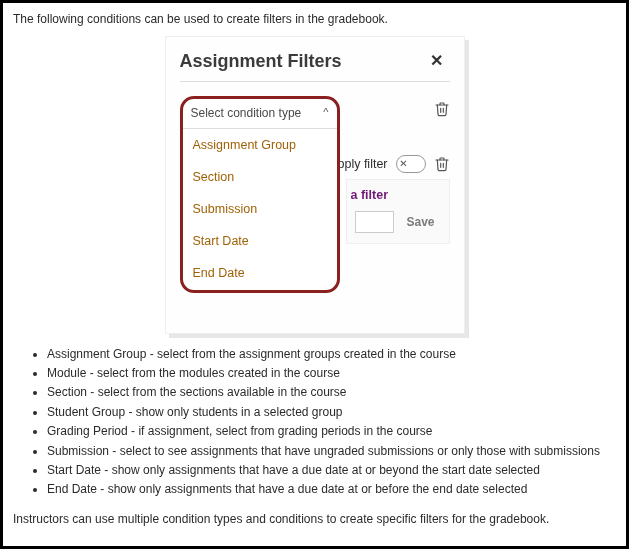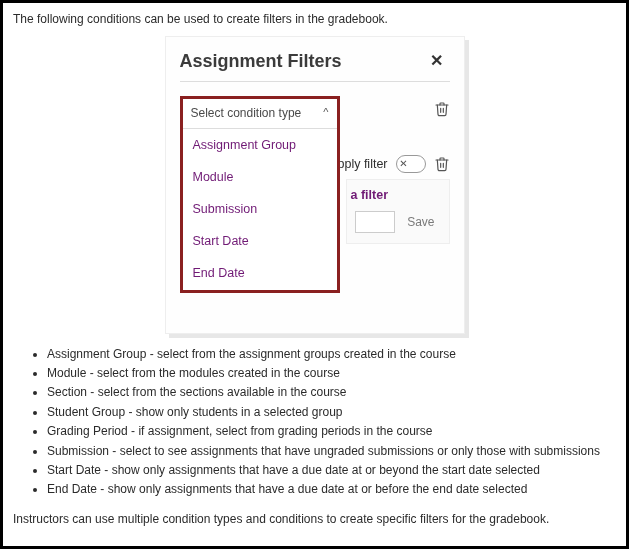--- a/index.html
+++ b/index.html
@@ -75,21 +75,21 @@
     }
     .trash svg {
       width: 100%;
       height: 100%;
       stroke: #555;
       fill: none;
     }
 
     .dropdown-box {
       border: 3px solid #8a2020;
-      border-radius: 0;
+      border-radius: 14px;
       background: #fff;
       width: 160px;
       box-sizing: border-box;
       z-index: 5;
       position: relative;
     }
     .dropdown-header {
       display: flex;
       align-items: center;
       justify-content: space-between;
@@ -99,21 +99,21 @@
       color: #4a4a4a;
       cursor: pointer;
     }
     .chevron-up {
       color: #555;
       font-size: 11px;
     }
     .dropdown-item {
       padding: 7px 10px;
       font-size: 12.5px;
-      color: #701a75;
+      color: #a16207;
       cursor: pointer;
     }
 
     .apply-row {
       position: absolute;
       top: 118px;
       right: 14px;
       display: flex;
       align-items: center;
       gap: 8px;
@@ -174,20 +174,21 @@
       min-width: 0;
       padding: 0 4px;
       box-sizing: border-box;
     }
     .save-btn {
       font-size: 12px;
       color: #7a7a7a;
       border: none;
       background: transparent;
       cursor: default;
+      font-weight: bold;
     }
 
     .bullets {
       margin: 10px 0 12px 0;
       padding-left: 34px;
     }
     .bullets li {
       font-size: 12px;
       margin: 2px 0;
     }
@@ -213,21 +214,21 @@
       <hr class="title-underline">
 
       <div class="condition-row">
 
         <div class="dropdown-box">
           <div class="dropdown-header">
             <span>Select condition type</span>
             <span class="chevron-up">^</span>
           </div>
           <div class="dropdown-item">Assignment Group</div>
-          <div class="dropdown-item">Module</div>
+          <div class="dropdown-item">Section</div>
           <div class="dropdown-item">Submission</div>
           <div class="dropdown-item">Start Date</div>
           <div class="dropdown-item">End Date</div>
         </div>
 
         <div class="trash" style="margin-top:4px;">
           <svg viewBox="0 0 24 24" stroke-width="1.8" stroke-linecap="round" stroke-linejoin="round">
             <polyline points="3 6 5 6 21 6"></polyline>
             <path d="M19 6l-1 14a2 2 0 0 1-2 2H8a2 2 0 0 1-2-2L5 6"></path>
             <path d="M10 11v6M14 11v6"></path>

